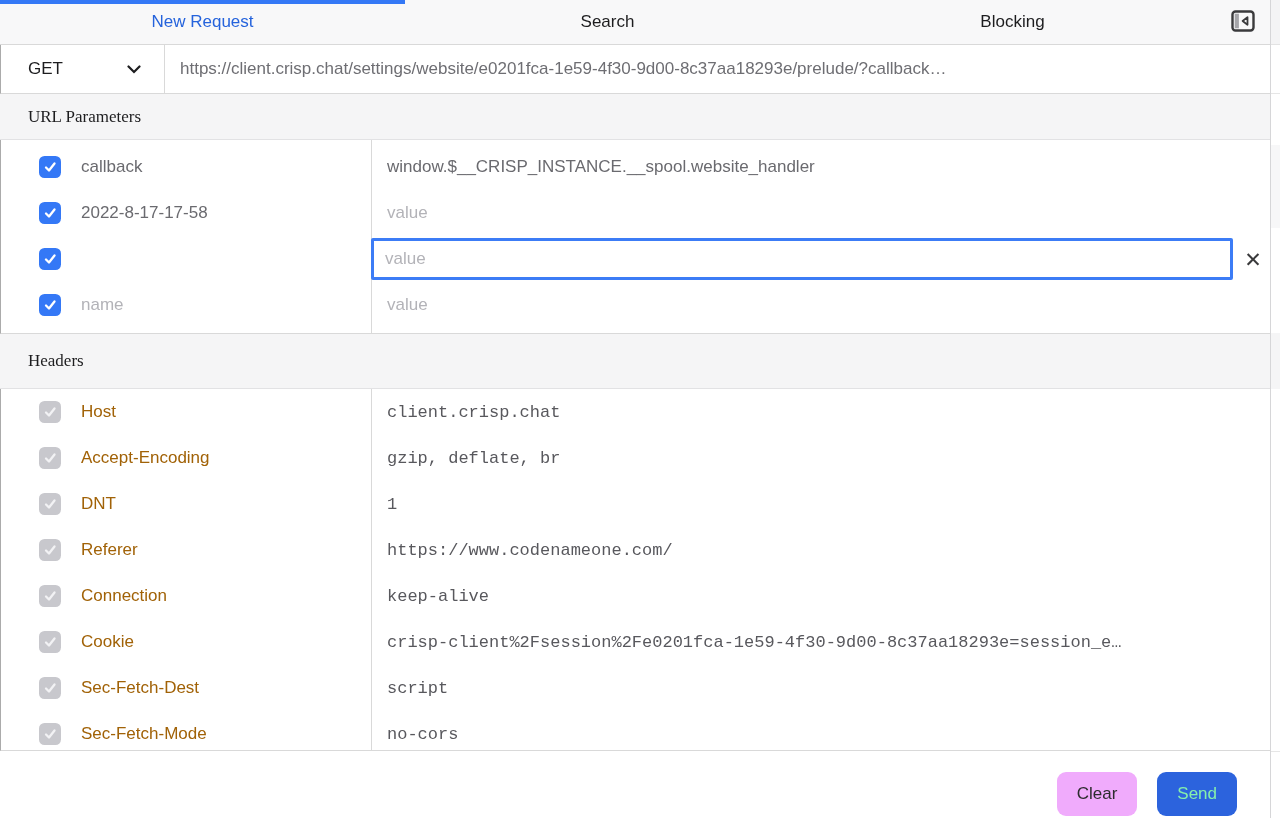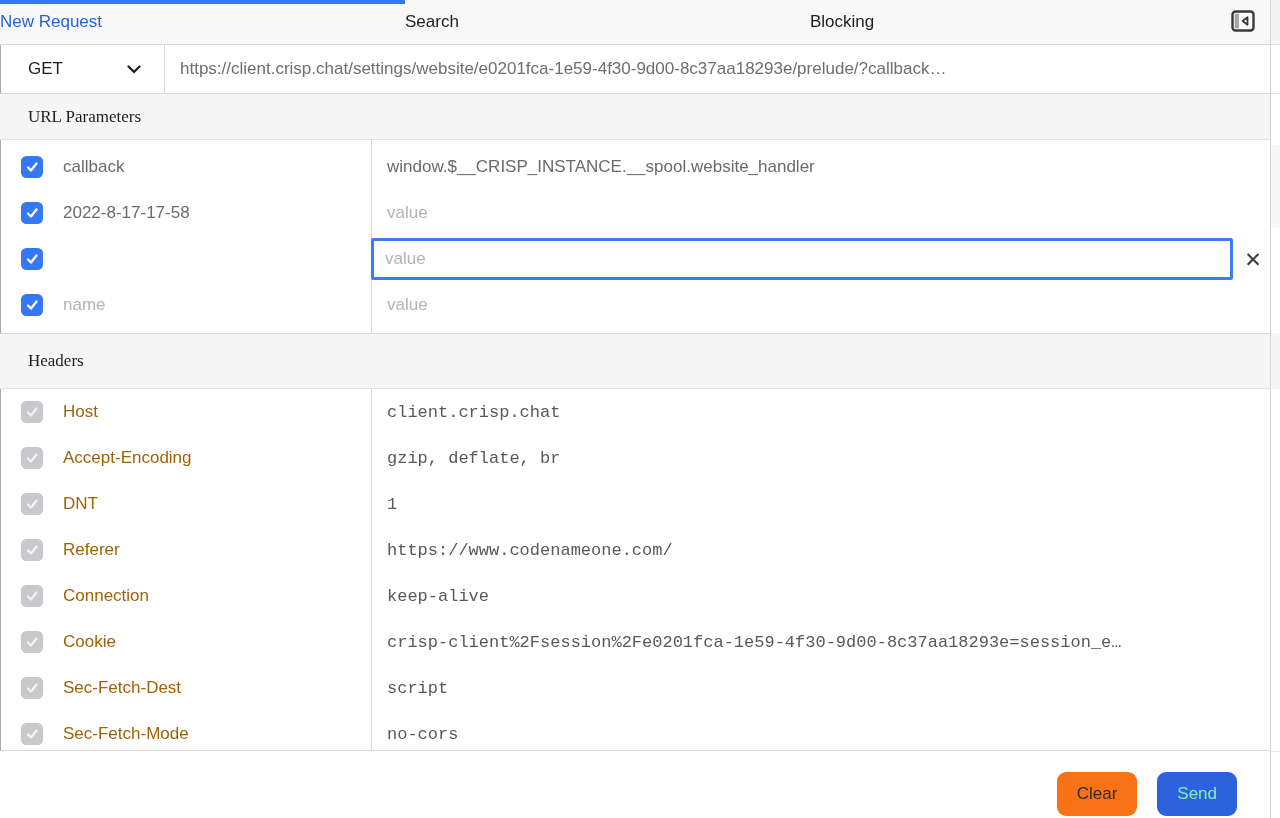--- a/index.html
+++ b/index.html
@@ -6,21 +6,21 @@
   html,body { width:1280px; height:818px; overflow:hidden; }
   body {
     font-family:"Liberation Sans", sans-serif;
     font-size:17px; color:#1d1d1f; background:#fff;
   }
   .app { display:flex; width:1280px; height:818px; }
   .panel { width:1270px; display:flex; flex-direction:column; background:#fff; }
 
   
   .tabbar { height:45px; background:#f8f8f9; border-bottom:1px solid #d9d9d9; display:flex; }
-  .tab { width:405px; position:relative; display:flex; align-items:center; cursor:pointer; }
+  .tab { width:405px; position:relative; display:flex; align-items:center; justify-content:center; cursor:pointer; }
   .tab .tab-indicator { position:absolute; top:0; left:0; right:0; height:4px; background:#3478f6; display:none; }
   .tab.active .tab-indicator { display:block; }
   .tab.active .tab-label { color:#2563dc; }
   .tabbar-right { flex:1; display:flex; align-items:center; justify-content:center; }
   .icon-btn { background:none; border:none; cursor:pointer; padding:2px; display:flex; }
 
   
   .request-row { height:49px; border-bottom:1px solid #d9d9d9; border-left:1px solid #ababab;
                  display:flex; align-items:center; background:#fff; }
   .method-select { width:164px; height:100%; display:flex; align-items:center; justify-content:space-between;
@@ -31,21 +31,21 @@
   .section-head { background:#f5f5f6; border-bottom:1px solid #e2e2e4; display:flex; align-items:center; padding-left:28px;font-family:Liberation Serif, serif; }
   .section-head.params { height:46px; }
   .section-head.hdrs { height:55px; }
 
   
   .kv-table { position:relative; background:#fff; border-left:1px solid #ababab; border-bottom:1px solid #d9d9d9; }
   .params-table { height:194px; padding-top:4px; }
   .headers-table { height:362px; overflow:hidden; }
   .col-divider { position:absolute; left:370px; top:0; bottom:0; width:1px; background:#d9d9d9; }
   .kv-row { height:46px; display:flex; align-items:center; }
-  .key-cell { width:370px; height:100%; display:flex; align-items:center; padding-left:20px; }
+  .key-cell { width:370px; height:100%; display:flex; align-items:center; padding-left:38px; }
   .key-label { margin-left:20px; color:#6a6a6f; white-space:nowrap; }
   .value-cell { flex:1; height:100%; display:flex; align-items:center; padding-left:16px; color:#6a6a6f;
                 white-space:nowrap; overflow:hidden; position:relative; }
   .placeholder { color:#b3b3b8; }
   .headers-table .key-label { color:#a16207; }
   .headers-table .value-cell { color:#58585d;font-family:Liberation Mono, monospace; }
 
   
   .cb { width:22px; height:22px; border-radius:5.5px; background:#3478f6; flex:none;
         display:flex; align-items:center; justify-content:center; cursor:pointer; }
@@ -57,21 +57,21 @@
   .value-input { position:relative; z-index:2; width:862px; height:42px; border:3px solid #3c7cf6; border-radius:2px;
                  padding:0 11px; font:inherit; color:#6a6a6f; background:#fff; outline:none; }
   .value-input::placeholder { color:#b3b3b8; }
   .remove-btn { z-index:2; background:none; border:none; margin-left:5px; width:30px; font-size:21px; line-height:1;
                 color:#3a3a3c; cursor:pointer; font-family:inherit; }
 
   
   .footer { flex:1; background:#fff; display:flex; justify-content:flex-end; align-items:flex-start;
             gap:20px; padding:21px 33px 0 0; }
   .btn { height:44px; border:none; border-radius:9px; font:inherit; font-size:17px; padding:0 20px; cursor:pointer; }
-  .btn.clear { background:#f97316; color:#2c2c2e; }
+  .btn.clear { background:#f0abfc; color:#2c2c2e; }
   .btn.send { background:#2c63dd; color:#86efac; }
 
   
   .edge-strip { width:10px; position:relative; background:#fff; border-left:1px solid #d6d6d8; }
   .edge-strip .seg { position:absolute; left:0; right:0; }
   .seg-a { top:0; height:45px; background:#f4f4f5; border-bottom:1px solid #e3e3e3; }
   .seg-line1 { top:93px; height:1px; background:#e6e6e6; }
   .seg-b { top:145px; height:83px; background:#f7f7f8; }
   .seg-c { top:333px; height:56px; background:#f5f5f6; }
   .seg-line2 { top:751px; height:1px; background:#e6e6e6; }

